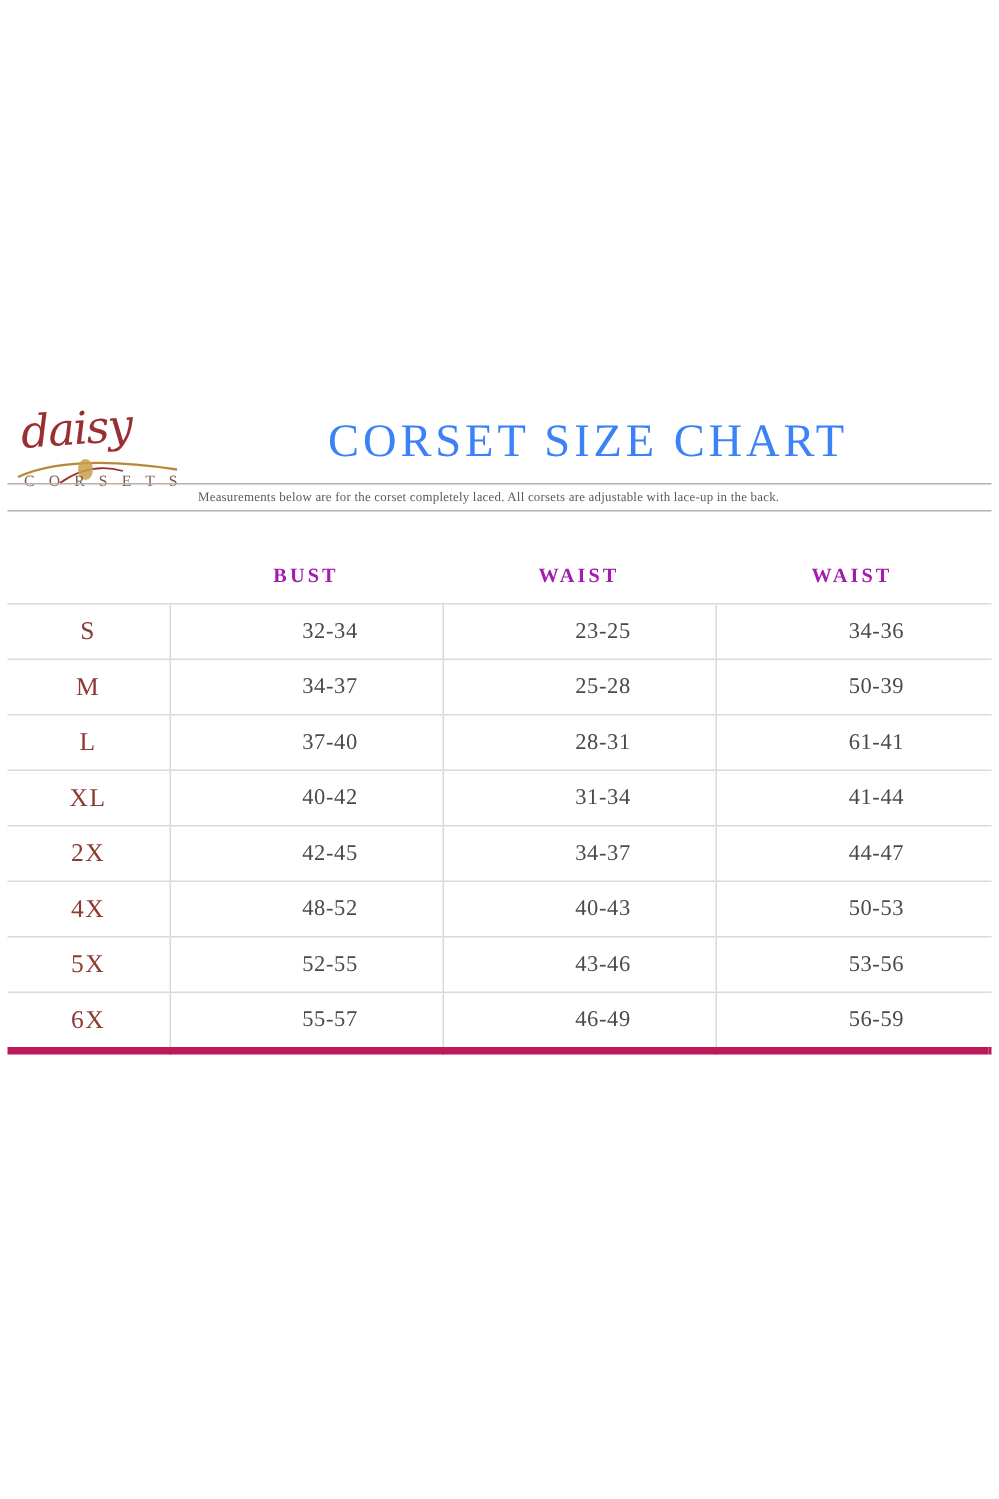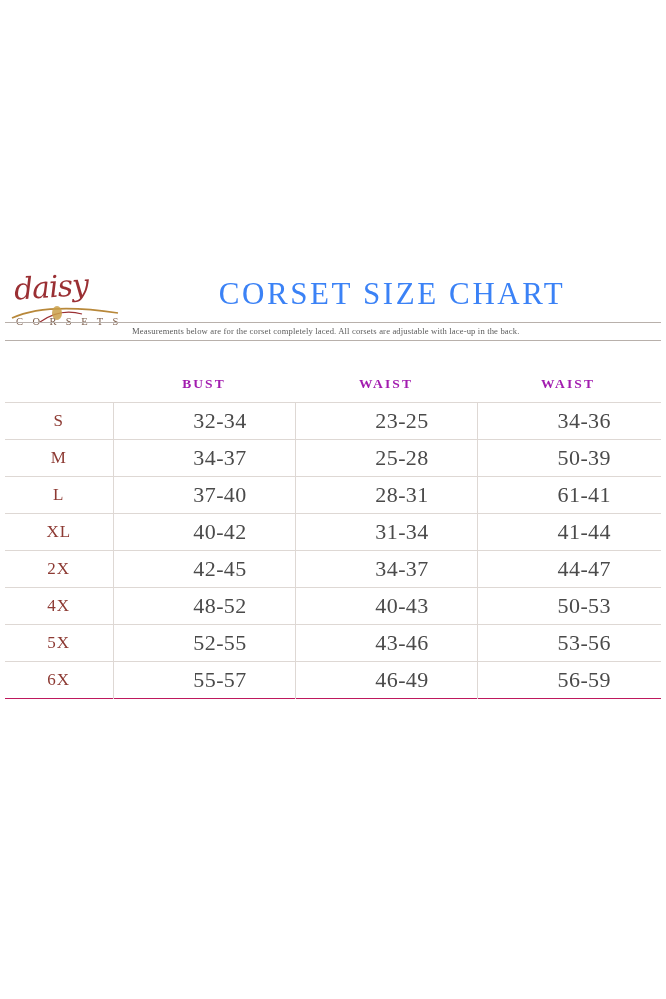--- a/index.html
+++ b/index.html
@@ -151,33 +151,33 @@
     letter-spacing: 2.1px;
     color: #a21caf;
     font-weight: bold;
     height: 30px;
   }
 
   tbody tr {
     border-top: 1px solid #ded8d4;
   }
   tbody tr:last-child {
-    border-bottom: 1px solid #be185d;
+    border-bottom: 5px solid #be185d;
   }
 
   tbody td.size-label {
     font-family: "Liberation Serif", serif;
     font-size: 17px;
     color: #8d3a33;
     letter-spacing: 1px;
     border-right: 1px solid #ded8d4;
   }
   tbody td.measure {
     font-family: "Liberation Serif", serif;
-    font-size: 22px;
+    font-size: 15px;
     color: #4a4a4a;
     letter-spacing: 0.4px;
     padding-left: 32px;
   }
   tbody td.measure.mid {
     border-left: 1px solid #ded8d4;
     border-right: 1px solid #ded8d4;
   }
 </style>
 </head>

